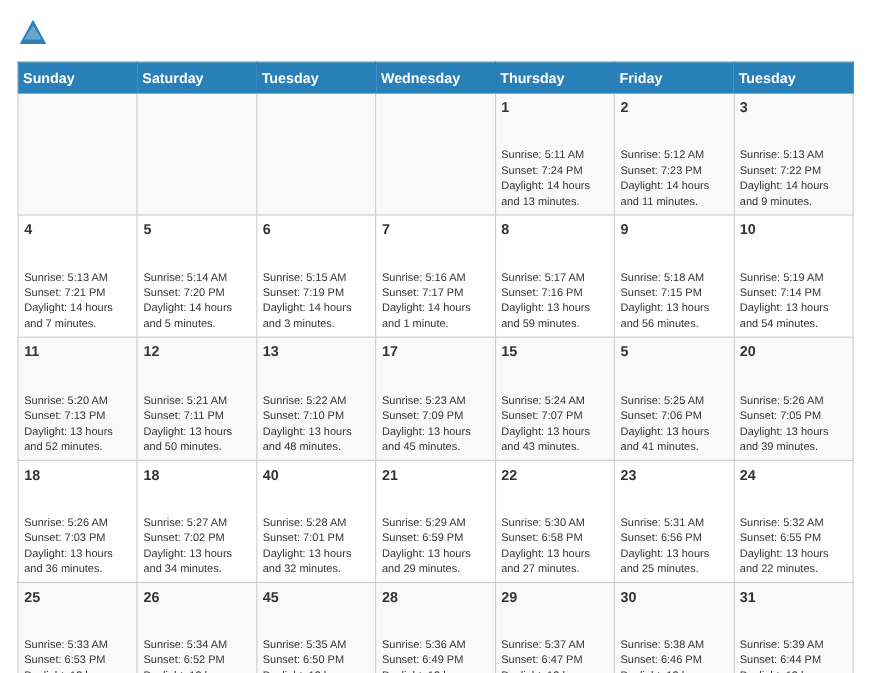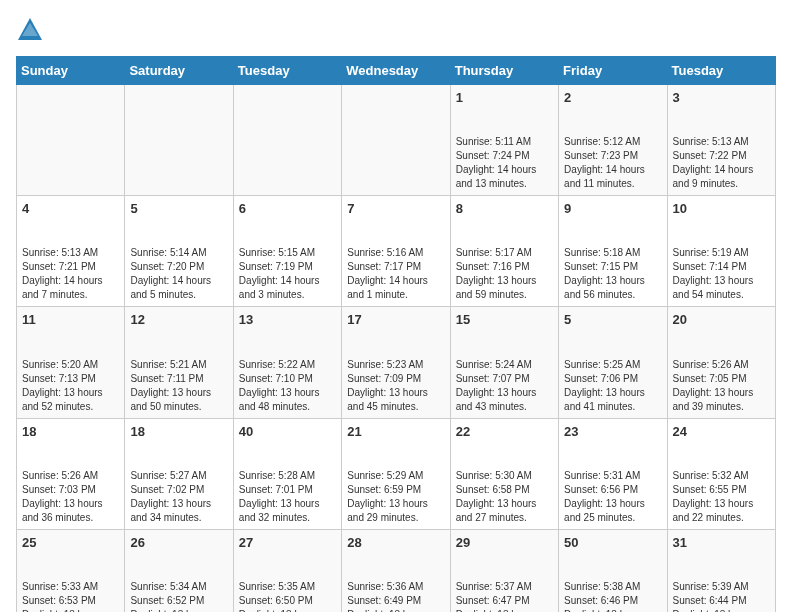--- a/index.html
+++ b/index.html
@@ -236,33 +236,33 @@
       <tr>
         <td>
           <span class="day-number">25</span>
           <div class="day-info">Sunrise: 5:33 AM<br>Sunset: 6:53 PM<br>Daylight: 13 hours<br>and 20 minutes.</div>
         </td>
         <td>
           <span class="day-number">26</span>
           <div class="day-info">Sunrise: 5:34 AM<br>Sunset: 6:52 PM<br>Daylight: 13 hours<br>and 17 minutes.</div>
         </td>
         <td>
-          <span class="day-number">27</span>
+          <span class="day-number">45</span>
           <div class="day-info">Sunrise: 5:35 AM<br>Sunset: 6:50 PM<br>Daylight: 13 hours<br>and 15 minutes.</div>
         </td>
         <td>
           <span class="day-number">28</span>
           <div class="day-info">Sunrise: 5:36 AM<br>Sunset: 6:49 PM<br>Daylight: 13 hours<br>and 13 minutes.</div>
         </td>
         <td>
           <span class="day-number">29</span>
           <div class="day-info">Sunrise: 5:37 AM<br>Sunset: 6:47 PM<br>Daylight: 13 hours<br>and 10 minutes.</div>
         </td>
         <td>
-          <span class="day-number">50</span>
+          <span class="day-number">30</span>
           <div class="day-info">Sunrise: 5:38 AM<br>Sunset: 6:46 PM<br>Daylight: 13 hours<br>and 8 minutes.</div>
         </td>
         <td>
           <span class="day-number">31</span>
           <div class="day-info">Sunrise: 5:39 AM<br>Sunset: 6:44 PM<br>Daylight: 13 hours<br>and 5 minutes.</div>
         </td>
       </tr>
     </tbody>
 </table>
 

